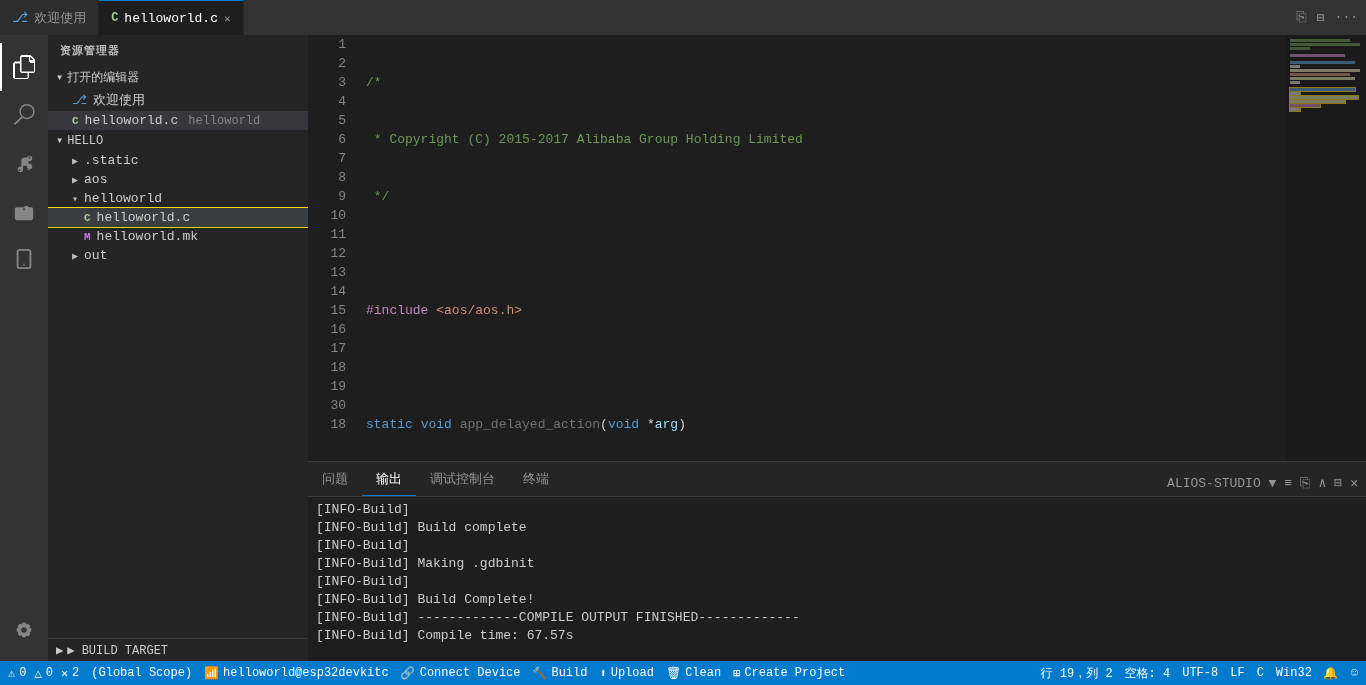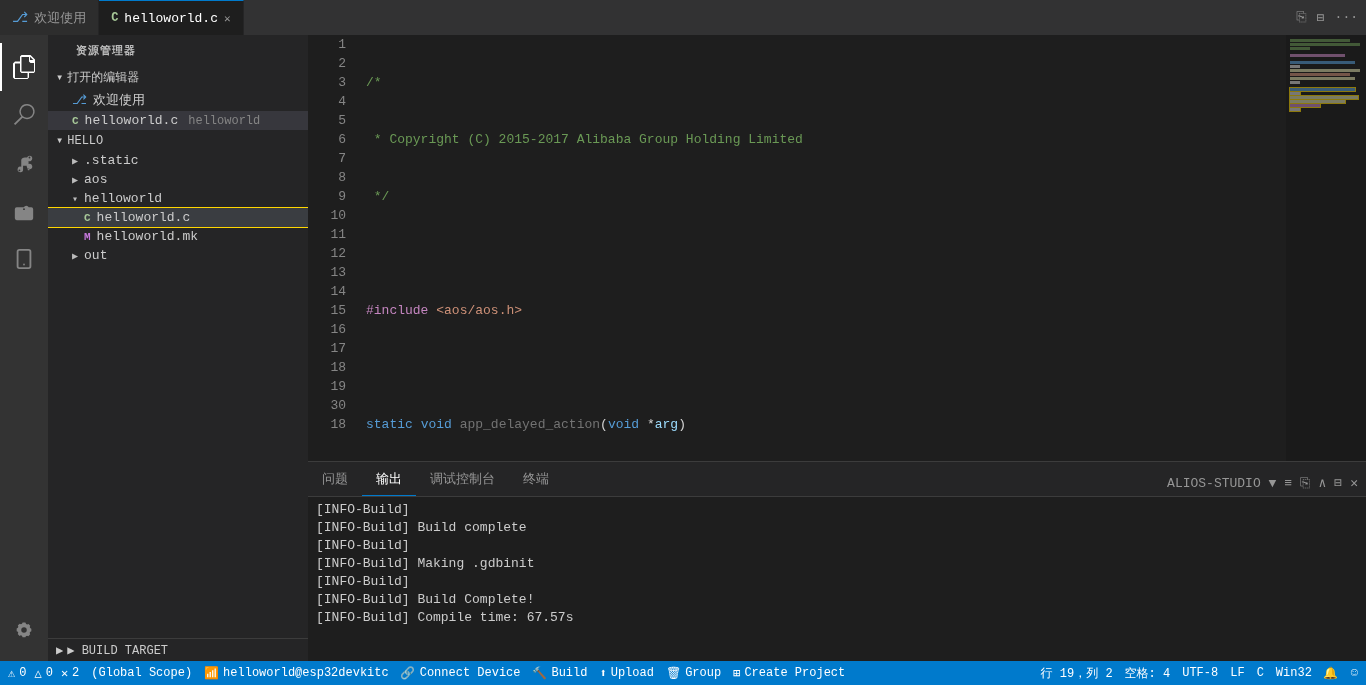--- a/index.html
+++ b/index.html
@@ -20,21 +20,21 @@
 
     
     .activity-bar { width: 48px; background: #333333; display: flex; flex-direction: column; align-items: center; padding-top: 8px; flex-shrink: 0; }
     .activity-icon { width: 48px; height: 48px; display: flex; align-items: center; justify-content: center; color: #858585; cursor: pointer; font-size: 22px; }
     .activity-icon.active { color: #fff; border-left: 2px solid #fff; }
     .activity-spacer { flex: 1; }
     .activity-bottom { display: flex; flex-direction: column; align-items: center; padding-bottom: 8px; gap: 4px; }
 
     
     .sidebar { width: 260px; background: #252526; display: flex; flex-direction: column; flex-shrink: 0; overflow: hidden; }
-    .sidebar-title { padding: 8px 28px; font-size: 11px; font-weight: bold; color: #bbb; letter-spacing: 1px; text-transform: uppercase; }
+    .sidebar-title { padding: 8px 12px; font-size: 11px; font-weight: bold; color: #bbb; letter-spacing: 1px; text-transform: uppercase; }
     .sidebar-section-title { padding: 3px 8px; font-size: 12px; color: #ccc; display: flex; align-items: center; gap: 4px; cursor: pointer; }
     .sidebar-item { padding: 2px 8px 2px 16px; font-size: 13px; color: #ccc; display: flex; align-items: center; gap: 6px; cursor: pointer; white-space: nowrap; }
     .sidebar-item.selected { background: #37373d; }
     .sidebar-item.highlighted { background: #3a3d41; outline: 1px solid #ffd700; }
     .sidebar-item .item-secondary { color: #858585; font-size: 12px; margin-left: 4px; }
     .tree-arrow { color: #bbb; font-size: 10px; }
     .indent-1 { padding-left: 24px; }
     .indent-2 { padding-left: 36px; }
 
     
@@ -286,20 +286,21 @@
             <span class="panel-tab-action">✕</span>
           </div>
         </div>
         <div class="panel-content">
           <div class="log-line">[INFO-Build]</div>
           <div class="log-line">[INFO-Build] Build complete</div>
           <div class="log-line">[INFO-Build]</div>
           <div class="log-line">[INFO-Build] Making .gdbinit</div>
           <div class="log-line">[INFO-Build]</div>
           <div class="log-line">[INFO-Build] Build Complete!</div>
+          <div class="log-line">[INFO-Build] -------------COMPILE OUTPUT FINISHED-------------</div>
           <div class="log-line">[INFO-Build] Compile time: 67.57s</div>
         </div>
       </div>
 
     </div>
   </div>
 
   <div class="status-bar">
     <div class="status-left">
       <div class="status-item">
@@ -324,21 +325,21 @@
       <div class="status-item">
         <span>🔨</span>
         <span>Build</span>
       </div>
       <div class="status-item">
         <span>⬆</span>
         <span>Upload</span>
       </div>
       <div class="status-item">
         <span>🗑</span>
-        <span>Group</span>
+        <span>Clean</span>
       </div>
       <div class="status-item">
         <span>⊞</span>
         <span>Create Project</span>
       </div>
     </div>
     <div class="status-right">
       <div class="status-item">
         <span>行 19，列 2</span>
       </div>

